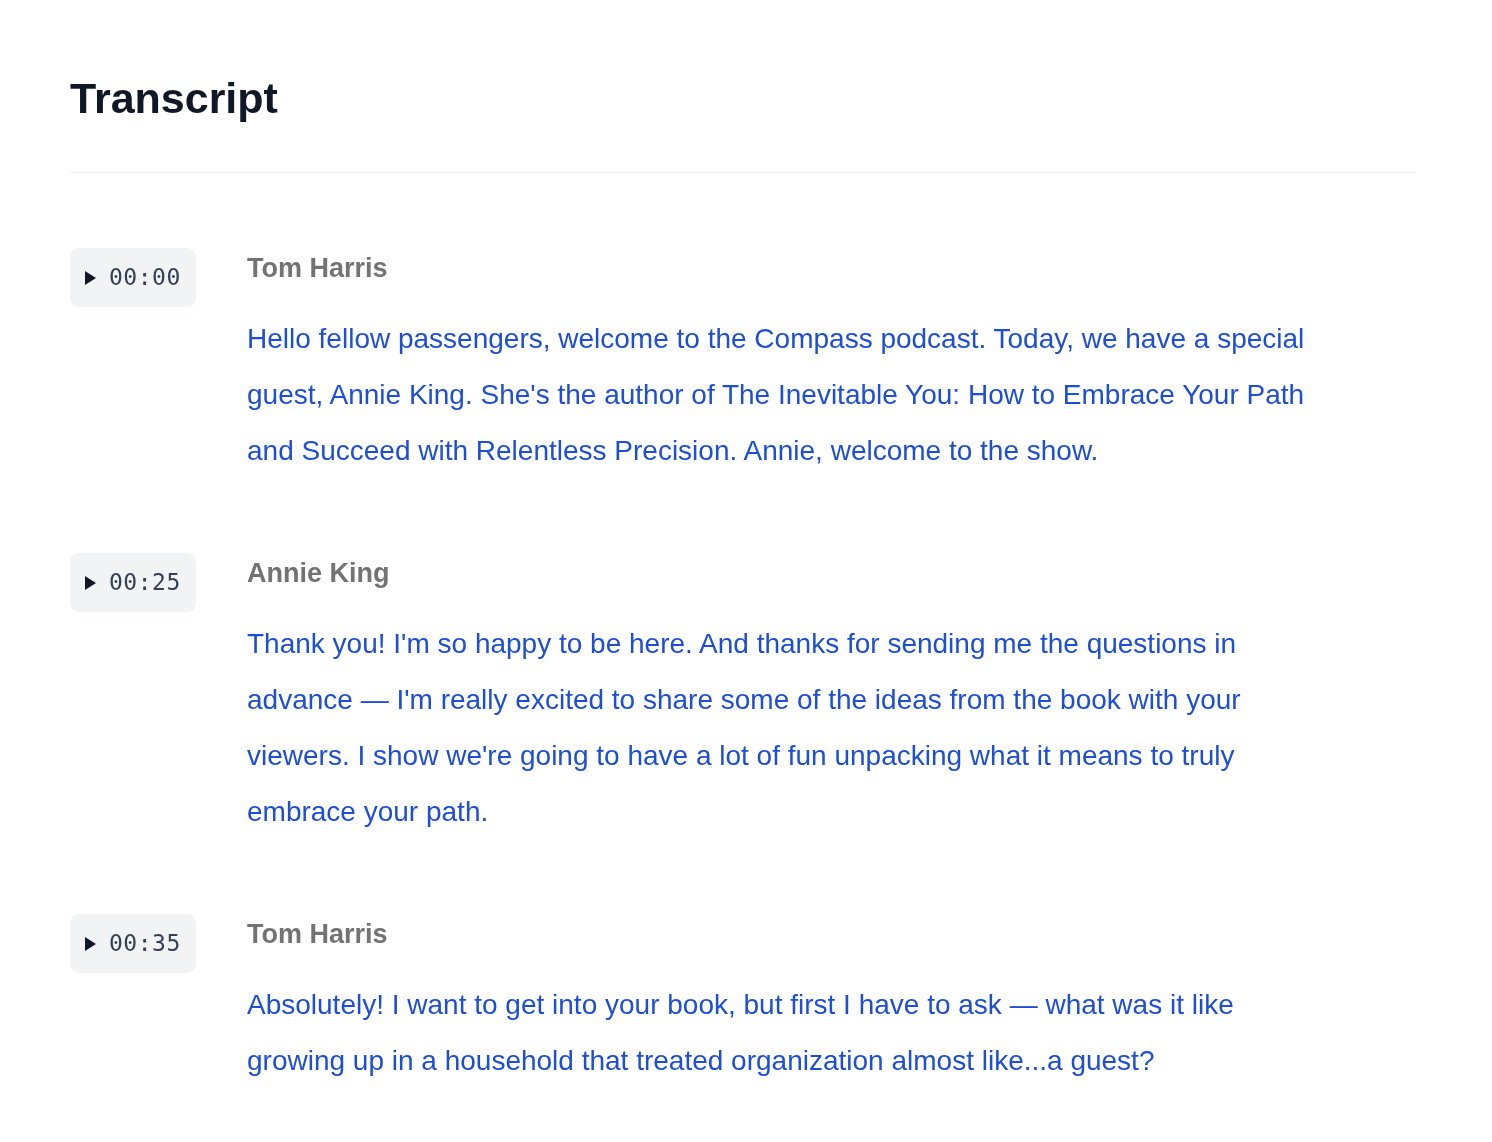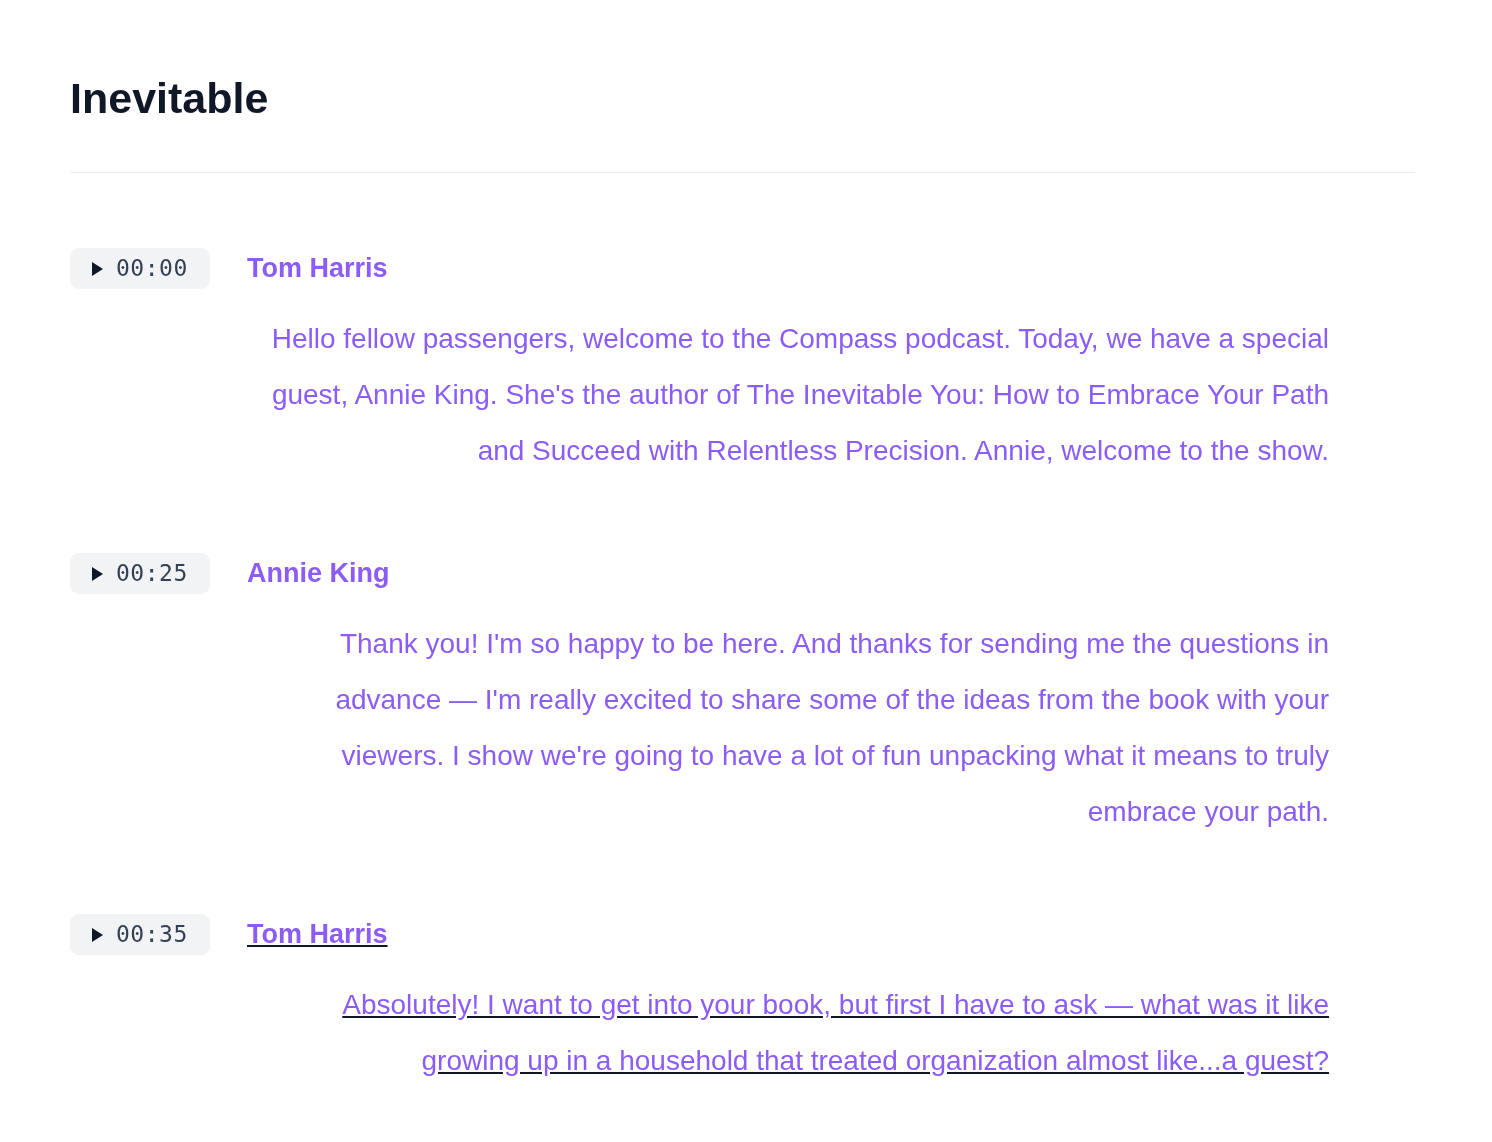--- a/index.html
+++ b/index.html
@@ -29,31 +29,31 @@
     margin: 48px 0 0 0;
   }
   .entries {
     padding-top: 75px;
   }
   .entry {
     display: flex;
     align-items: flex-start;
     margin-bottom: 74px;
   }
-  .entry:last-child { margin-bottom: 0; text-decoration: underline; }
+  .entry:last-child { margin-bottom: 0; }
   .entry-left {
     width: 177px;
     flex: none;
   }
   .time-pill {
     display: inline-flex;
     align-items: center;
     gap: 13px;
-    height: 41px;
-    padding: 0 22px;
+    height: 59px;
+    padding: 0 15px;
     border: none;
     border-radius: 9px;
     background: #f1f3f4;
     cursor: pointer;
   }
   .play-icon {
     width: 0;
     height: 0;
     border-left: 11px solid #101828;
     border-top: 7px solid transparent;
@@ -69,36 +69,35 @@
   }
   .entry-body {
     flex: 1;
     min-width: 0;
   }
   .speaker {
     margin: 0;
     font-size: 27px;
     font-weight: 700;
     line-height: 41px;
-    color: #8b5cf6;
+    color: #737373;
   }
   .utterance {
     margin: 22px 0 0 0;
     max-width: 1082px;
     font-size: 28px;
     line-height: 56px;
-    color: #8b5cf6;
-    text-align: right;
+    color: #1d4ed8;
   }
 </style>
 </head>
 <body>
 
 <main class="page">
-  <h1 class="title">Inevitable</h1>
+  <h1 class="title">Transcript</h1>
 
   <hr class="divider">
 
   <section class="entries">
   <article class="entry">
     <div class="entry-left">
       <button type="button" class="time-pill">
         <span class="play-icon"></span>
         <span class="time-label">00:00</span>
       </button>

